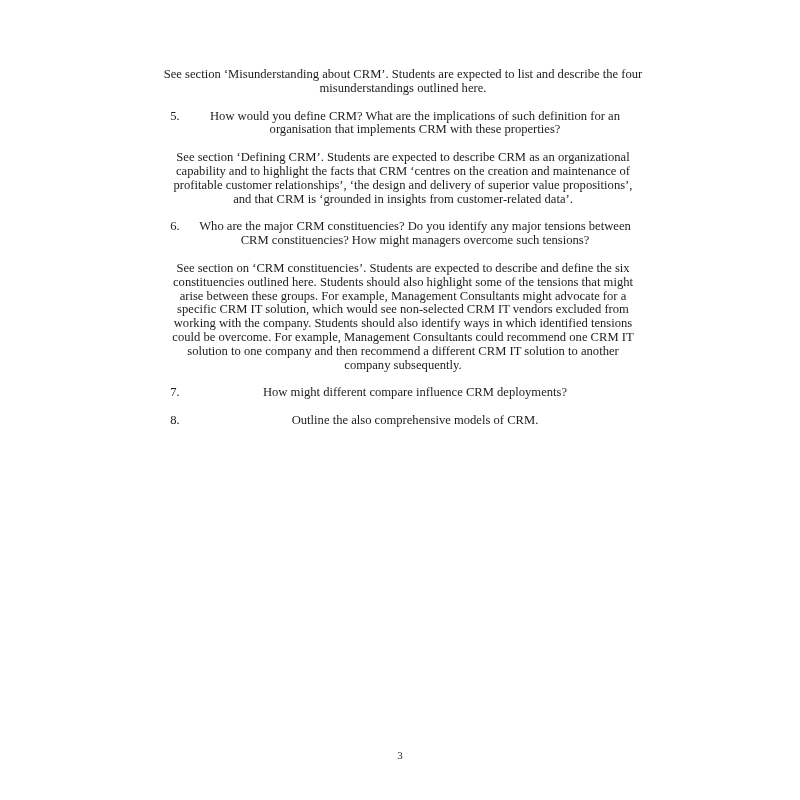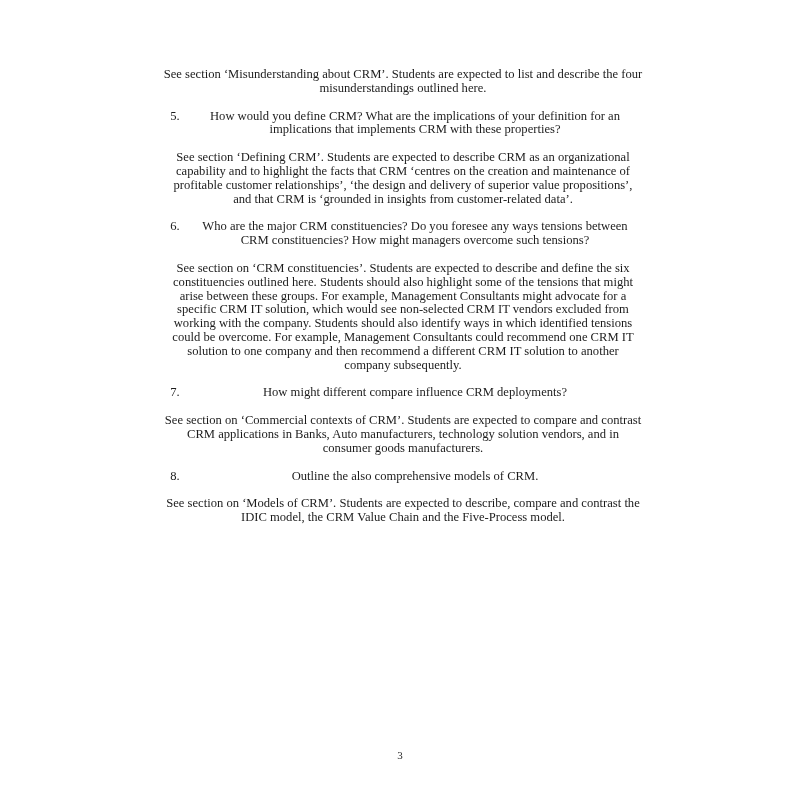--- a/index.html
+++ b/index.html
@@ -51,42 +51,40 @@
 </head>
 <body>
 
 <div class="page">
   <div class="content">
 
     <p class="para">See section ‘Misunderstanding about CRM’. Students are expected to list and describe the four misunderstandings outlined here.</p>
 
     <div class="item">
       <span class="num">5.</span>
-      <span class="qtext">How would you define CRM? What are the implications of your definition for an implications that implements CRM with these properties?</span>
+      <span class="qtext">How would you define CRM? What are the implications of such definition for an organisation that implements CRM with these properties?</span>
     </div>
 
     <p class="para">See section ‘Defining CRM’. Students are expected to describe CRM as an organizational capability and to highlight the facts that CRM ‘centres on the creation and maintenance of profitable customer relationships’, ‘the design and delivery of superior value propositions’, and that CRM is ‘grounded in insights from customer-related data’.</p>
 
     <div class="item">
       <span class="num">6.</span>
-      <span class="qtext">Who are the major CRM constituencies? Do you foresee any ways tensions between CRM constituencies? How might managers overcome such tensions?</span>
+      <span class="qtext">Who are the major CRM constituencies? Do you identify any major tensions between CRM constituencies? How might managers overcome such tensions?</span>
     </div>
 
     <p class="para">See section on ‘CRM constituencies’. Students are expected to describe and define the six constituencies outlined here. Students should also highlight some of the tensions that might arise between these groups. For example, Management Consultants might advocate for a specific CRM IT solution, which would see non-selected CRM IT vendors excluded from working with the company. Students should also identify ways in which identified tensions could be overcome. For example, Management Consultants could recommend one CRM IT solution to one company and then recommend a different CRM IT solution to another company subsequently.</p>
 
     <div class="item">
       <span class="num">7.</span>
       <span class="qtext">How might different compare influence CRM deployments?</span>
     </div>
 
-    <p class="para">See section on ‘Commercial contexts of CRM’. Students are expected to compare and contrast CRM applications in Banks, Auto manufacturers, technology solution vendors, and in consumer goods manufacturers.</p>
 
     <div class="item">
       <span class="num">8.</span>
       <span class="qtext">Outline the also comprehensive models of CRM.</span>
     </div>
 
-    <p class="para">See section on ‘Models of CRM’. Students are expected to describe, compare and contrast the IDIC model, the CRM Value Chain and the Five-Process model.</p>
 
   </div>
 
   <div class="page-number">3</div>
 </div>
 
 </body></html>

